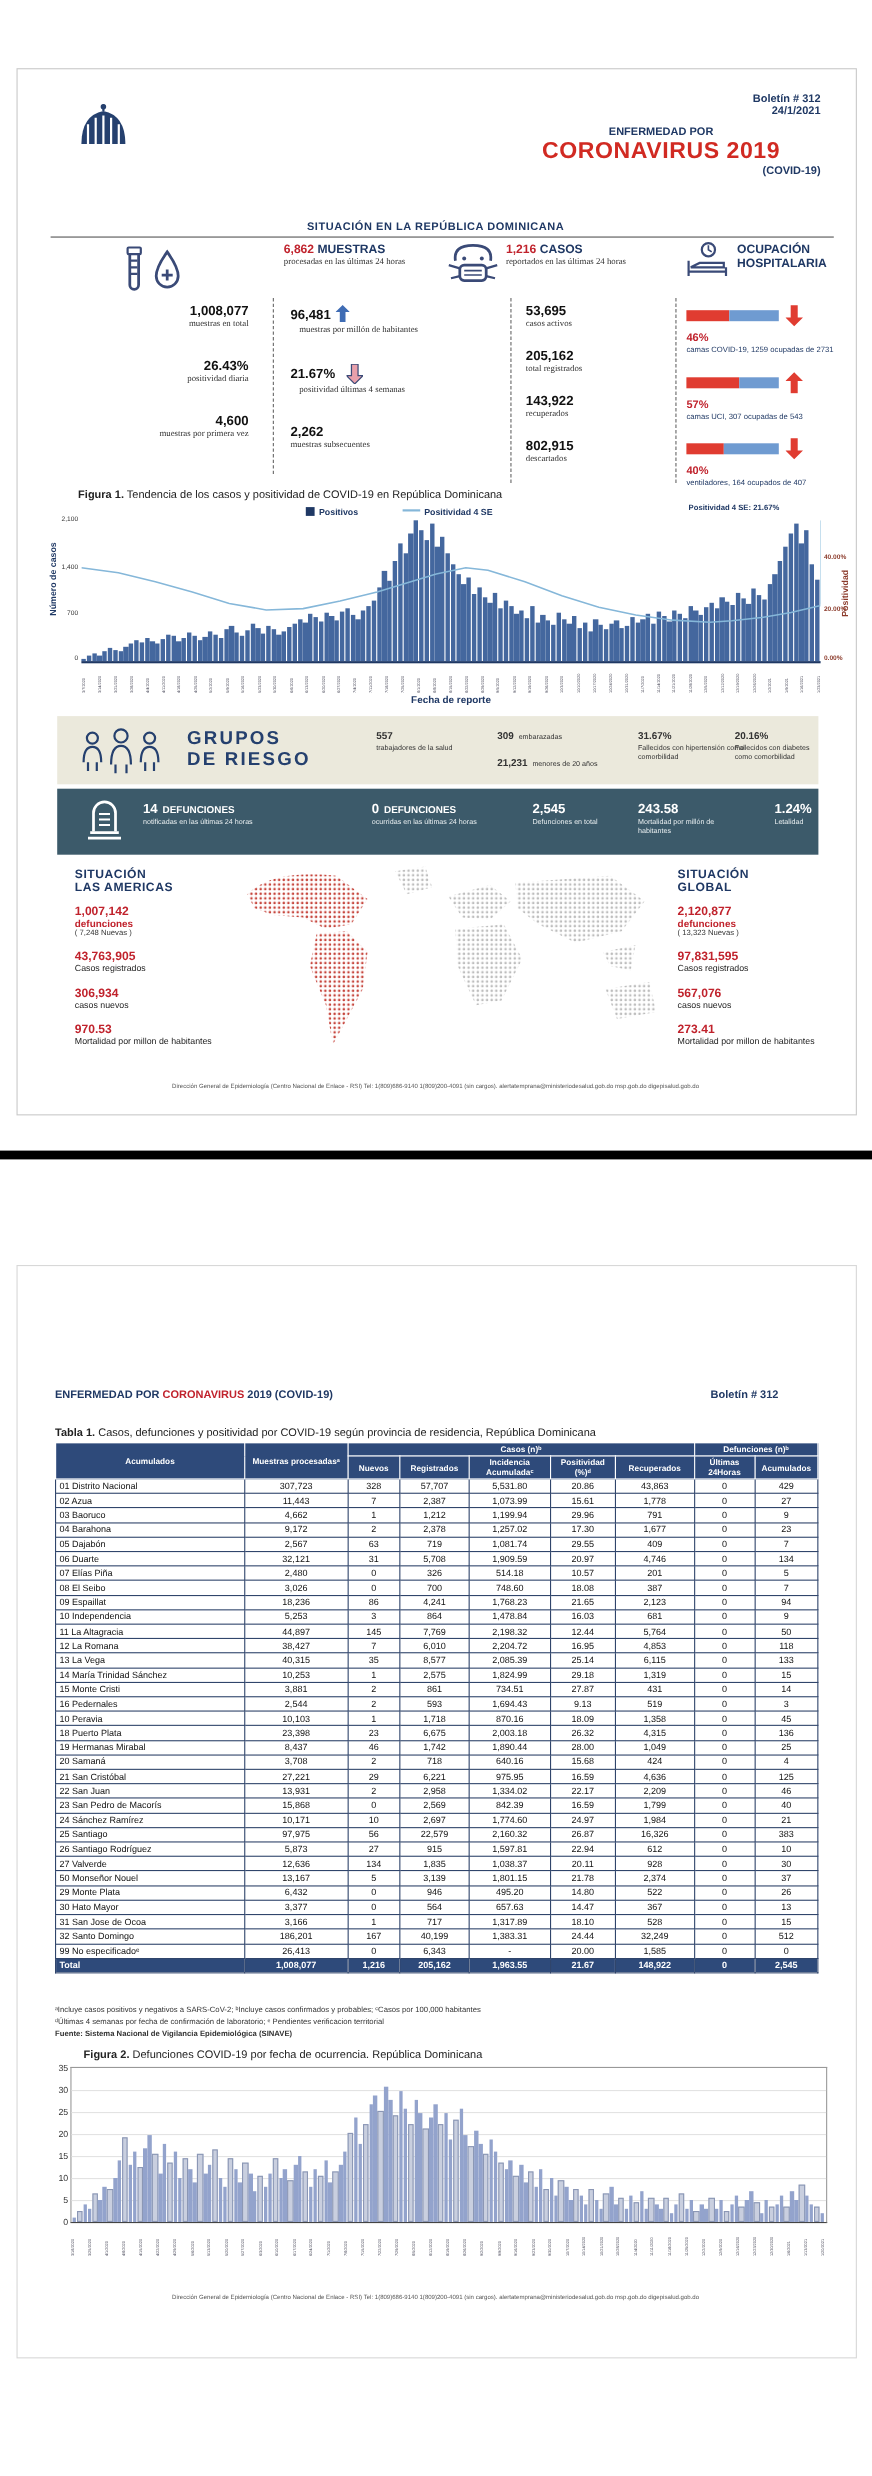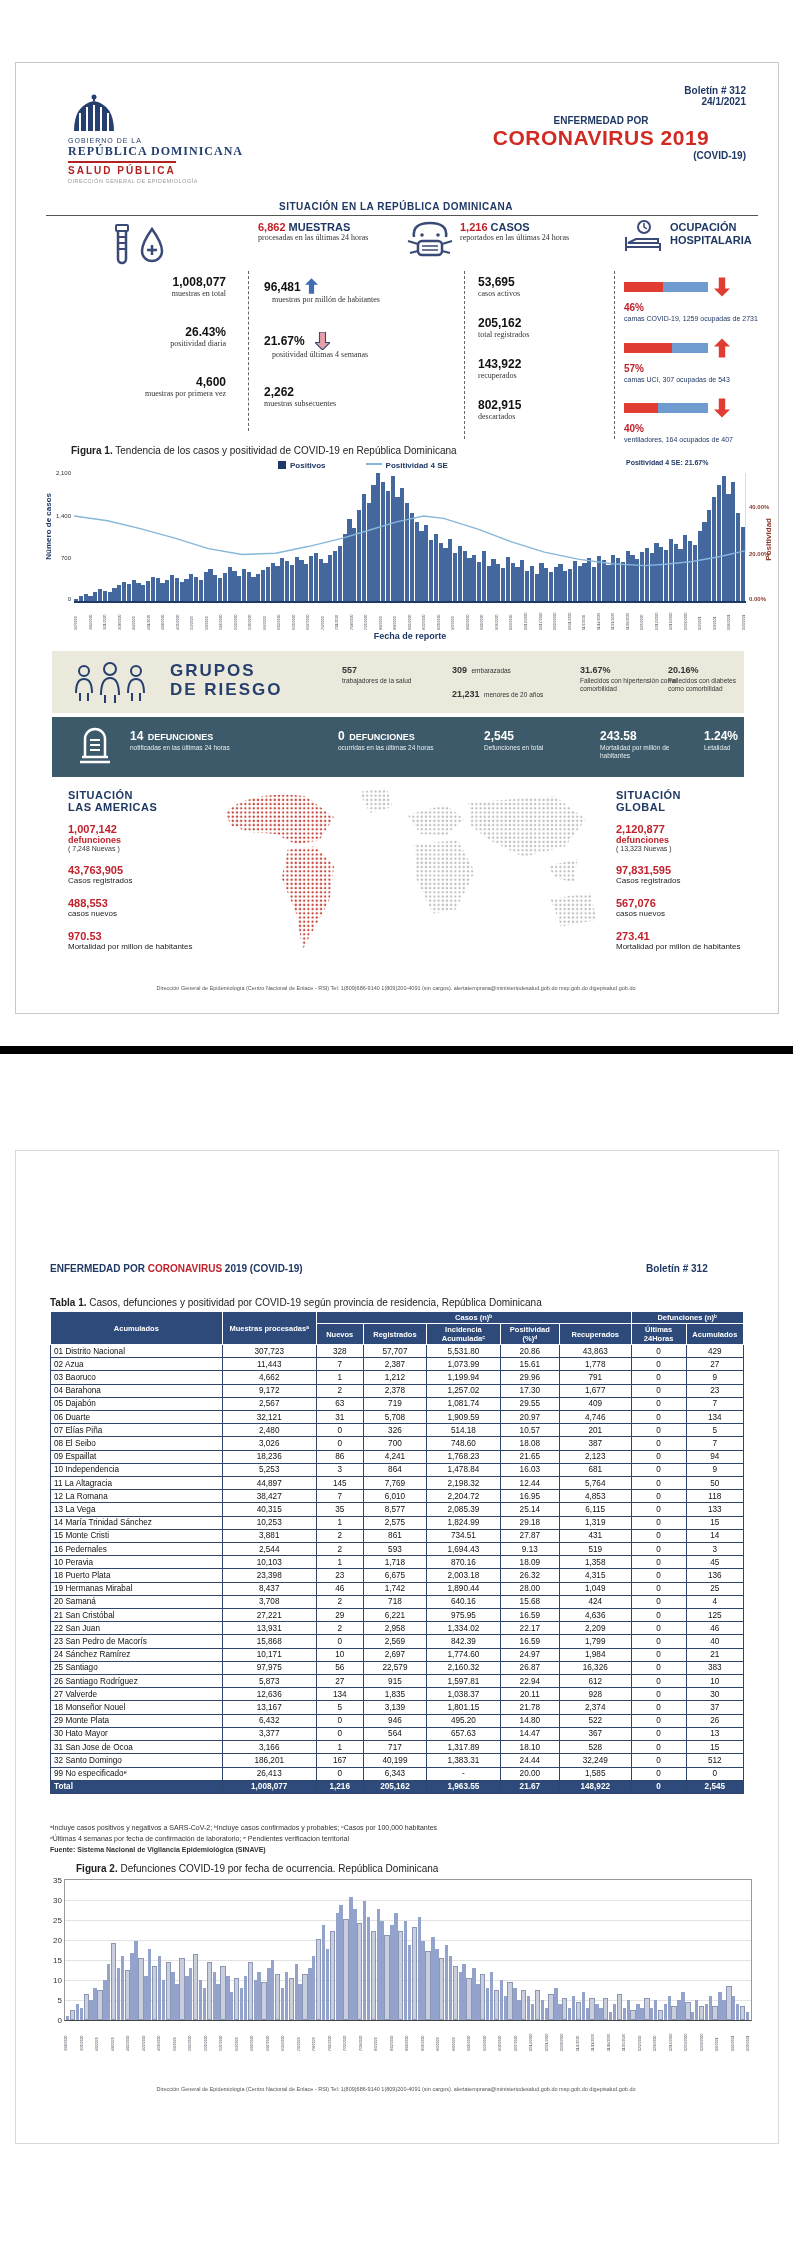--- a/index.html
+++ b/index.html
@@ -79,26 +79,20 @@
 <div class="canvas">
 
   <div class="page p1">
 
     <svg class="abs" style="left:52px;top:30px" width="52" height="40" viewBox="0 0 52 40">
       <path d="M26 2 L26 8" stroke="#25406e" stroke-width="2"></path>
       <circle cx="26" cy="4" r="2.5" fill="#25406e"></circle>
       <path d="M6 38 Q6 12 26 8 Q46 12 46 38 Z" fill="#25406e"></path>
       <path d="M12 38 V20 M19 38 V14 M26 38 V12 M33 38 V14 M40 38 V20" stroke="#fff" stroke-width="2"></path>
     </svg>
-    <div class="abs" style="left:52px;top:74px">
-      <div class="gob">GOBIERNO DE LA</div>
-      <div class="repdom">REPÚBLICA DOMINICANA</div>
-      <div class="salud">SALUD PÚBLICA</div>
-      <div class="dge">DIRECCIÓN GENERAL DE EPIDEMIOLOGÍA</div>
-    </div>
     <div class="abs boletin" style="left:600px;top:22px;width:130px">
       <div>Boletín # 312</div>
       <div>24/1/2021</div>
     </div>
     <div class="abs" style="left:440px;top:52px;width:290px">
       <div class="enf">ENFERMEDAD POR</div>
       <div class="corona">CORONAVIRUS 2019</div>
       <div class="covid">(COVID-19)</div>
     </div>
     <div class="abs sit" style="left:180px;top:138px;width:400px">SITUACIÓN EN LA REPÚBLICA DOMINICANA</div>
@@ -492,42 +486,42 @@
       </div>
       <div class="abs ditem" style="left:286px;top:9px;width:140px">
         <span class="n">0</span>
         <span class="dl">DEFUNCIONES</span>
         <div class="t">ocurridas en las últimas 24 horas</div>
       </div>
       <div class="abs ditem" style="left:432px;top:9px;width:95px">
         <span class="n">2,545</span>
         <div class="t">Defunciones en total</div>
       </div>
-      <div class="abs ditem" style="left:548px;top:9px;width:95px">
+      <div class="abs ditem" style="left:528px;top:9px;width:95px">
         <span class="n">243.58</span>
         <div class="t">Mortalidad por millón de habitantes</div>
       </div>
       <div class="abs ditem" style="left:652px;top:9px;width:60px">
         <span class="n">1.24%</span>
         <div class="t">Letalidad</div>
       </div>
     </div>
 
     <div class="abs" style="left:52px;top:726px;width:130px">
       <div class="wt">SITUACIÓN</div>
       <div class="wt">LAS AMERICAS</div>
       <div style="height:10px"></div>
       <div class="wnum">1,007,142</div>
       <div class="wnum" style="font-size:9px">defunciones</div>
       <div class="wsub">( 7,248 Nuevas )</div>
       <div style="height:12px"></div>
       <div class="wnum">43,763,905</div>
       <div class="wlbl">Casos registrados</div>
       <div style="height:12px"></div>
-      <div class="wnum">488,553</div>
+      <div class="wnum">306,934</div>
       <div class="wlbl">casos nuevos</div>
       <div style="height:12px"></div>
       <div class="wnum">970.53</div>
       <div class="wlbl">Mortalidad por millon de habitantes</div>
     </div>
     <svg class="abs" style="left:190px;top:718px" width="420" height="190" viewBox="0 0 400 180">
       <defs>
         <pattern id="dotsR" width="4" height="4" patternUnits="userSpaceOnUse">
             <circle cx="1.5" cy="1.5" r="1.1" fill="#c6453c"></circle>
           </pattern>
@@ -897,21 +891,21 @@
             <td>12,636</td>
             <td>134</td>
             <td>1,835</td>
             <td>1,038.37</td>
             <td>20.11</td>
             <td>928</td>
             <td>0</td>
             <td>30</td>
           </tr>
           <tr>
-            <td class="prov">18 Monseñor Nouel</td>
+            <td class="prov">50 Monseñor Nouel</td>
             <td>13,167</td>
             <td>5</td>
             <td>3,139</td>
             <td>1,801.15</td>
             <td>21.78</td>
             <td>2,374</td>
             <td>0</td>
             <td>37</td>
           </tr>
           <tr>

